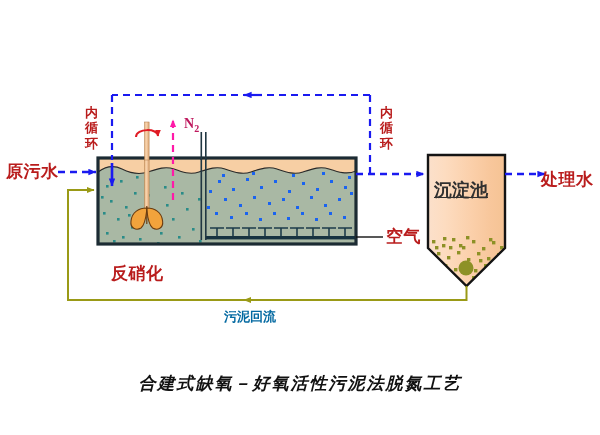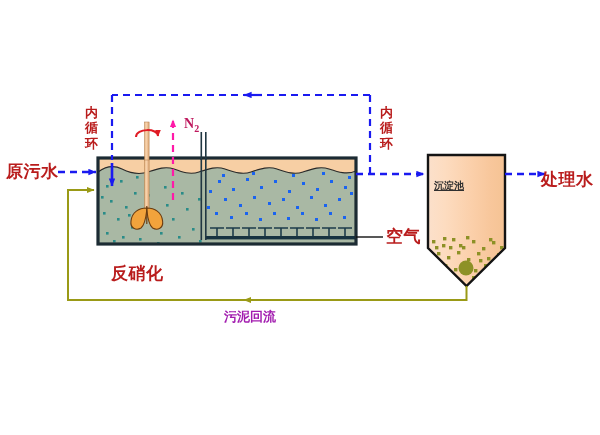--- a/index.html
+++ b/index.html
@@ -48,29 +48,29 @@
   .lbl-n2 {
     font-size: 14px;
     font-weight: 700;
     font-style: normal;
     color: #be185d;
   }
   .lbl-n2 sub {
     font-size: 10px;
   }
   .lbl-basin {
-    font-size: 10px;
+    font-size: 18px;
     font-weight: 700;
     color: #303030;
     text-decoration: underline;
   }
   .lbl-return {
     font-size: 13px;
     font-weight: 700;
-    color: #a21caf;
+    color: #0369a1;
   }
   .title {
     position: absolute;
     left: 0;
     top: 372px;
     width: 600px;
     text-align: center;
     font-family: "Liberation Serif", "DejaVu Serif", serif;
     font-size: 17px;
     font-weight: 700;
@@ -353,14 +353,15 @@
 
   <div class="lbl lbl-cn" style="left:386px; top:229px;">空气</div>
 
   <div class="lbl lbl-cn" style="left:111px; top:266px;">反硝化</div>
 
 
   <div class="lbl lbl-basin" style="left:434px; top:181px;">沉淀池</div>
 
   <div class="lbl lbl-return" style="left:224px; top:310px;">污泥回流</div>
 
+  <div class="title">合建式缺氧－好氧活性污泥法脱氮工艺</div>
 
 </div>
 
 </body></html>

